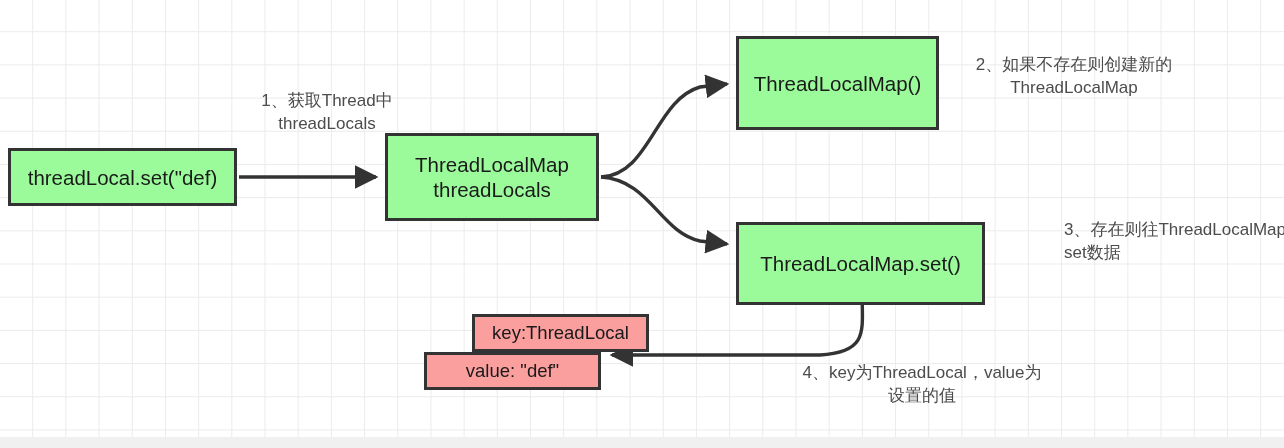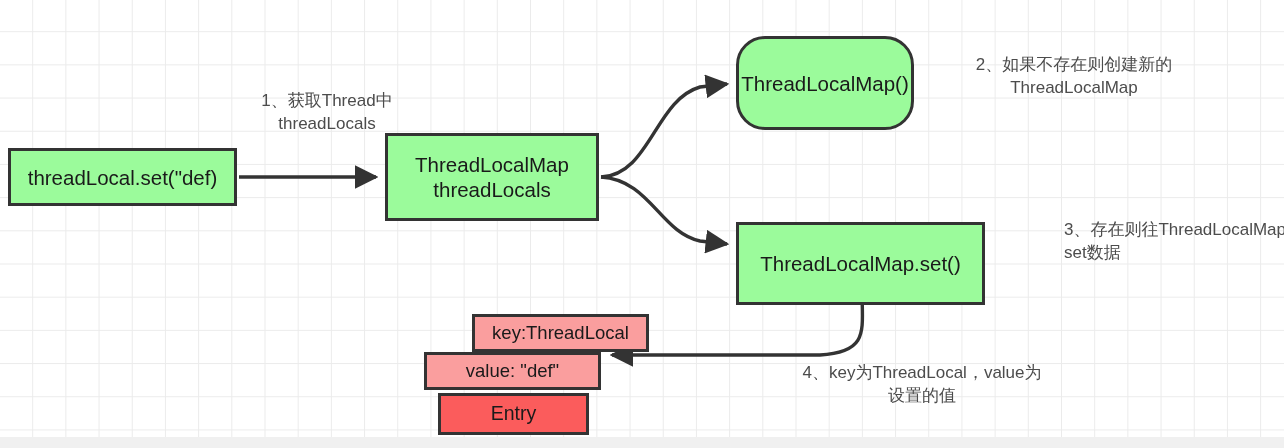--- a/index.html
+++ b/index.html
@@ -57,21 +57,21 @@
     background: #9bfb9b;
   }
   .entry-cell {
     background: #fa9e9e;
   }
   .entry-foot {
     background: #fb5c5c;
   }
   .n1 { left: 8px;   top: 148px; width: 229px; height: 58px; font-size: 20.5px; }
   .n2 { left: 385px; top: 133px; width: 214px; height: 88px; font-size: 20.5px; }
-  .n3 { left: 736px; top: 36px;  width: 178px; height: 94px; font-size: 20.5px; border-radius: 29px; }
+  .n3 { left: 736px; top: 36px;  width: 203px; height: 94px; font-size: 20.5px; }
   .n4 { left: 736px; top: 222px; width: 249px; height: 83px; font-size: 20.5px; }
   .e1 { left: 424px; top: 314px; width: 177px; height: 38px; font-size: 18.5px; margin-left: 48px; }
   .e2 { left: 424px; top: 352px; width: 177px; height: 38px; font-size: 18.5px; }
   .e3 { left: 438px; top: 393px; width: 151px; height: 42px; font-size: 19.5px; }
   .ann {
     position: absolute;
     color: #4c4c4c;
     font-size: 17px;
     line-height: 1.34;
     text-align: center;
@@ -105,21 +105,20 @@
 threadLocals</div>
 
   <div class="node green n3">ThreadLocalMap()</div>
 
   <div class="node green n4">ThreadLocalMap.set()</div>
 
   <div class="node entry-cell e1">key:ThreadLocal</div>
 
   <div class="node entry-cell e2">value: "def"</div>
 
-  <div class="node entry-foot e3">Entry</div>
 
   <div class="ann a1">1、获取Thread中
 threadLocals</div>
 
   <div class="ann a2">2、如果不存在则创建新的
 ThreadLocalMap</div>
 
   <div class="ann a3">3、存在则往ThreadLocalMap中
 set数据</div>
 

